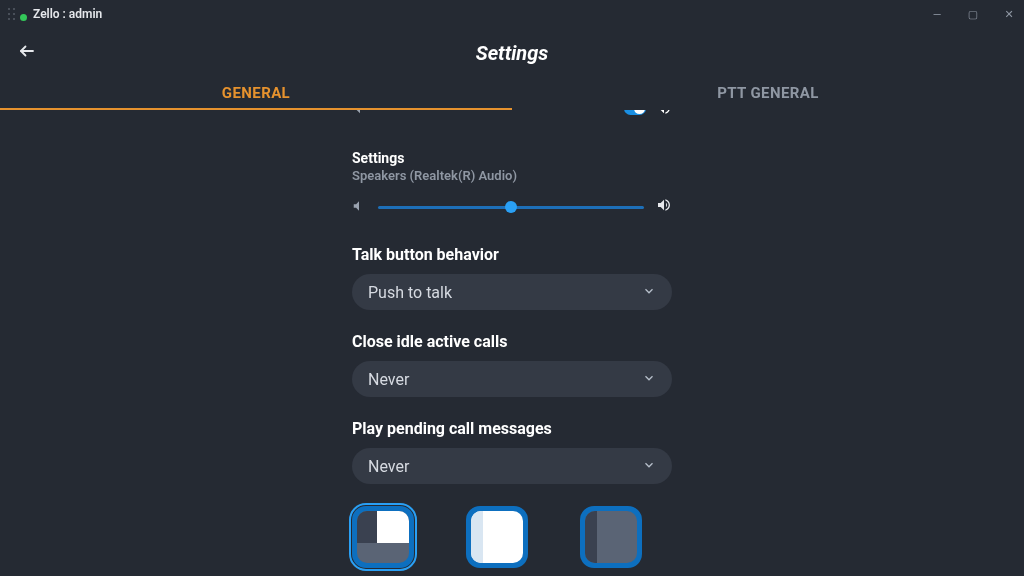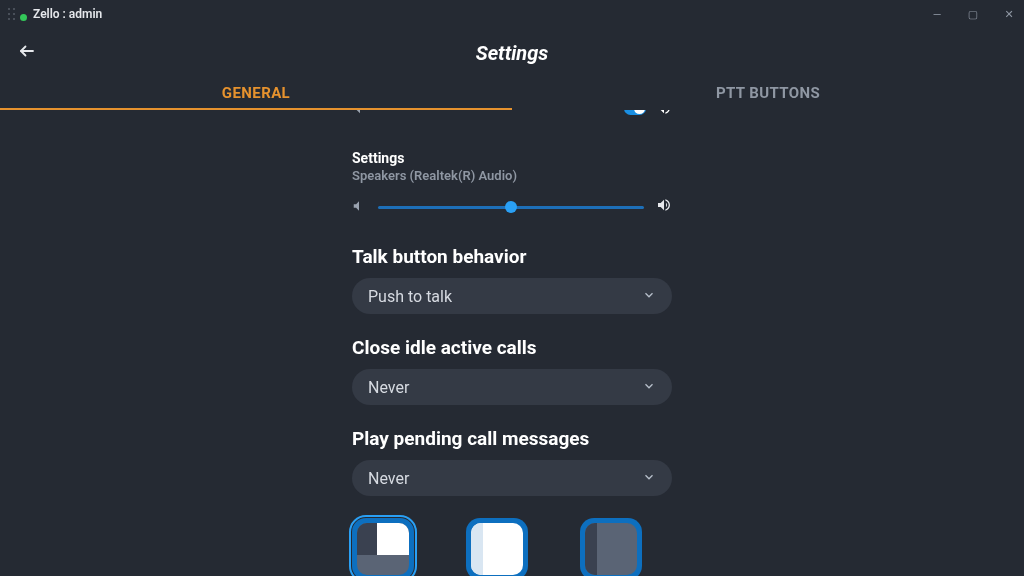--- a/index.html
+++ b/index.html
@@ -34,21 +34,21 @@
 
   .sec-title { font-size: 14px; font-weight: 700; color: #fff; margin-bottom: 2px; }
   .sec-sub { font-size: 13px; color: #8f97a3; font-weight: 600; }
 
   .slider-row { display: flex; align-items: center; gap: 12px; margin-top: 14px; margin-bottom: 28px; }
   .vol-ic { color: #9aa3b0; }
   .vol-ic.hi { color: #e6e8ec; }
   .track { flex: 1; height: 3px; background: #1d6fb8; border-radius: 2px; position: relative; }
   .thumb { position: absolute; top: 50%; left: 50%; width: 12px; height: 12px; background: #2aa0f5; border-radius: 50%; transform: translate(-50%, -50%); }
 
-  .field-title { font-size: 19px; font-weight: 700; margin-bottom: 10px; }
+  .field-title { font-size: 16px; font-weight: 700; margin-bottom: 10px; }
   .select { width: 100%; height: 36px; background: #343A45; border-radius: 18px; display: flex; align-items: center; justify-content: space-between; padding: 0 16px; font-size: 16px; color: #d6dae1; cursor: pointer; margin-bottom: 22px; }
   .chev { color: #b7bfcb; }
 
   .appearance-row { display: flex; gap: 52px; margin-top: 8px; }
   .theme-opt { display: flex; flex-direction: column; align-items: center; gap: 6px; cursor: pointer; }
   .theme-box { width: 62px; height: 62px; border-radius: 14px; background: #0d6fbf; padding: 5px; position: relative; }
   .theme-box.selected::before { content: ""; position: absolute; inset: -3px; border: 2px solid #2aa0f5; border-radius: 17px; }
   .theme-inner { width: 100%; height: 100%; border-radius: 10px; overflow: hidden; display: flex; }
   .theme-system .theme-inner { background: #5a6475; }
   .theme-system .pane-l { width: 38%; background: #3a4150; }
@@ -89,21 +89,21 @@
     <svg width="18" height="18" viewBox="0 0 24 24" fill="none" stroke="currentColor" stroke-width="2.4" stroke-linecap="round" stroke-linejoin="round">
         <line x1="20" y1="12" x2="4" y2="12"></line>
         <polyline points="10 18 4 12 10 6"></polyline>
       </svg>
   </div>
   <div class="page-title">Settings</div>
 </div>
 
 <div class="tabs">
   <div class="tab active">GENERAL</div>
-  <div class="tab">PTT BUTTONS</div>
+  <div class="tab">PTT GENERAL</div>
 </div>
 
 <div class="content">
 
   <div class="partial-row">
     <div class="partial-icon-left">
       <svg width="16" height="16" viewBox="0 0 24 24" fill="currentColor">
           <path d="M3 9v6h4l5 5V4L7 9H3z"></path>
         </svg>
     </div>

